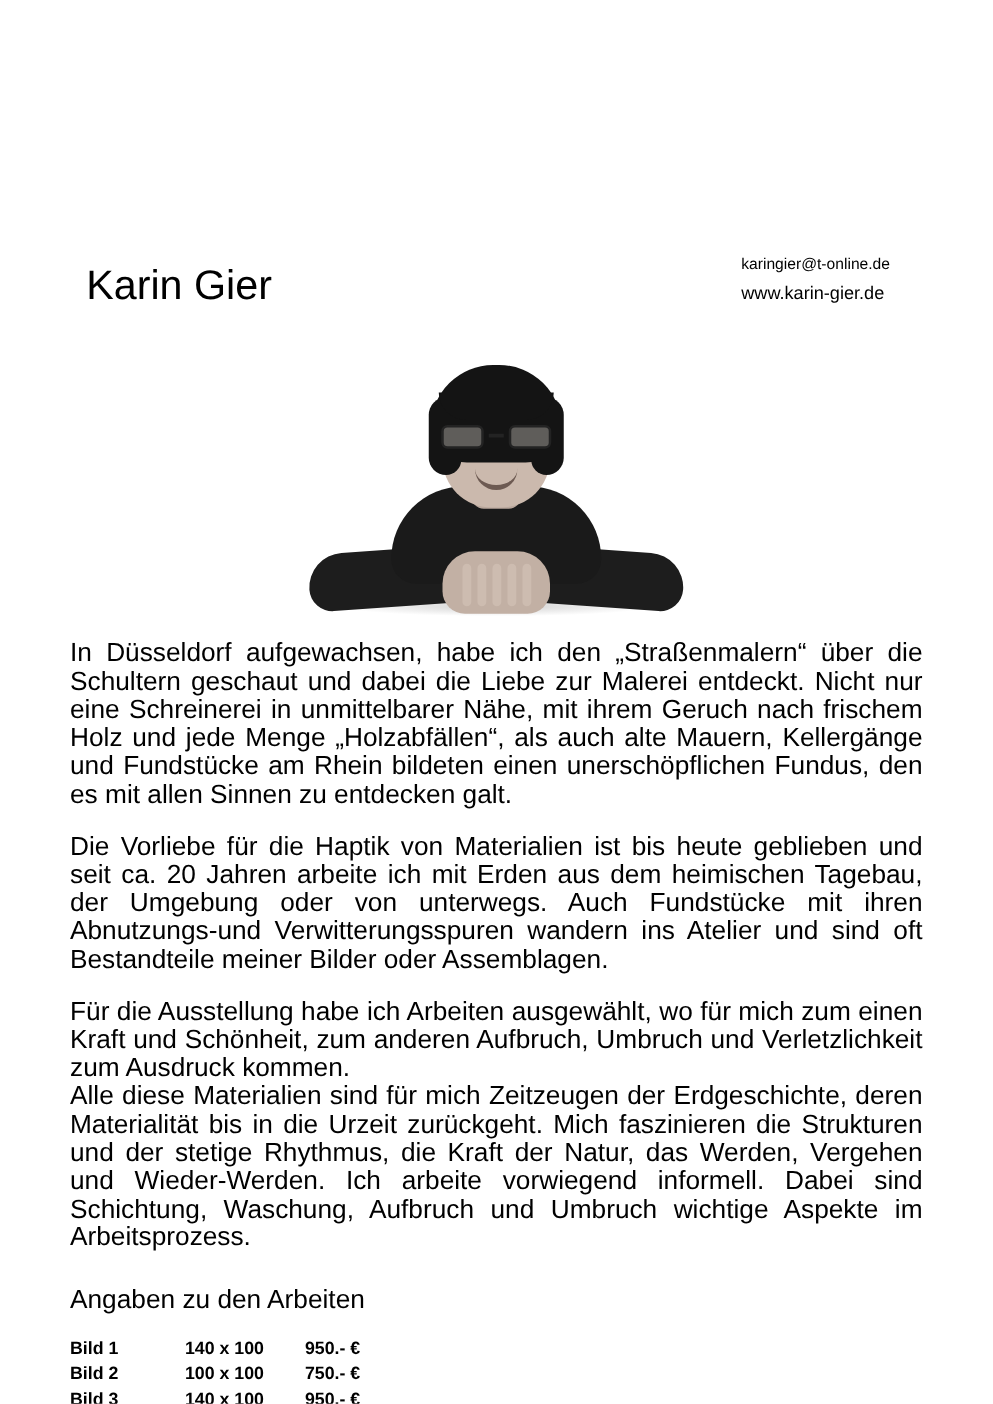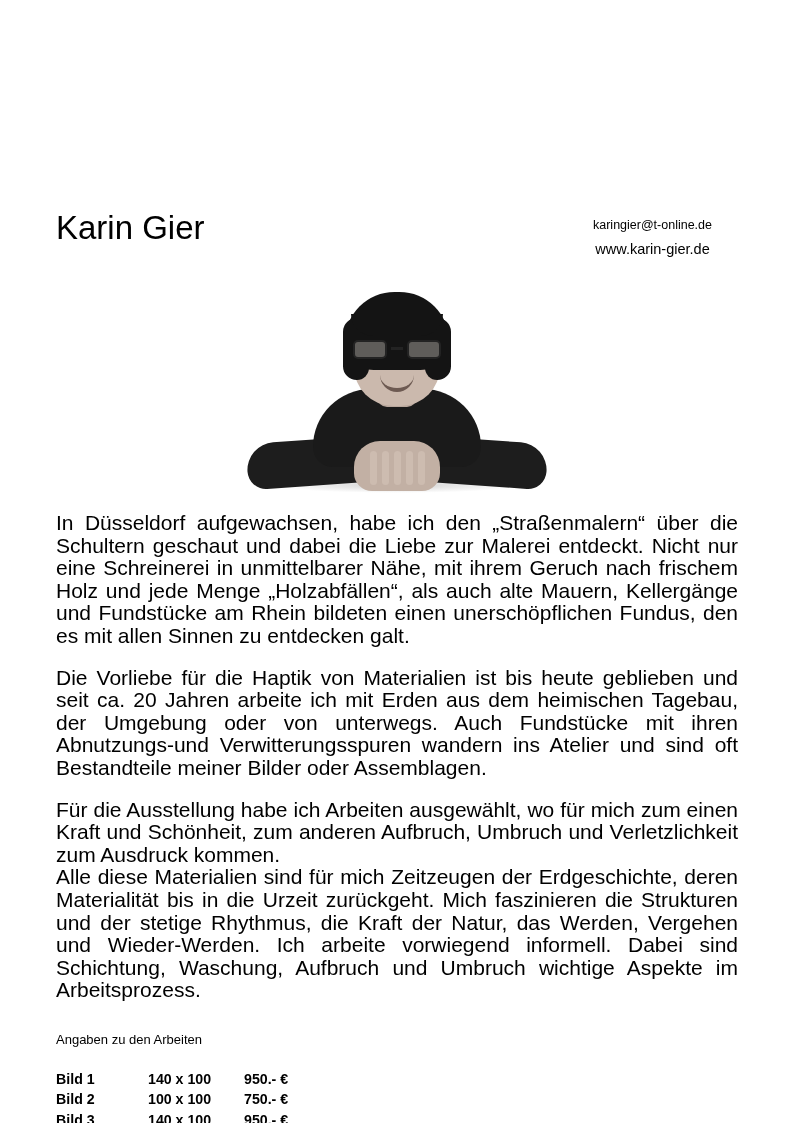--- a/index.html
+++ b/index.html
@@ -24,33 +24,33 @@
   
   .header {
     position: absolute;
     left: 56px;
     top: 186px;
     right: 56px;
     height: 70px;
   }
   .artist-name {
     position: absolute;
-    left: 0;
+    left: 13px;
     top: 0;
     font-size: 33px;
     line-height: 40px;
     font-weight: normal;
     letter-spacing: 0px;
     white-space: nowrap;
   }
   .contact {
     position: absolute;
     right: 26px;
-    top: 28px;
-    text-align: center;
+    top: 14px;
+    text-align: left;
     line-height: 22px;
   }
   .contact .email {
     font-size: 12.5px;
     display: block;
   }
   .contact .website {
     font-size: 14.5px;
     display: block;
     margin-top: 2px;
@@ -227,21 +227,21 @@
     font-size: 21px;
     line-height: 22.6px;
     text-align: justify;
     text-justify: inter-word;
     hyphens: none;
   }
   p.para.last { margin-bottom: 0; }
 
   .section-title {
     margin: 26px 0 18px 0;
-    font-size: 13px;
+    font-size: 21px;
     line-height: 24px;
     font-weight: normal;
   }
 
   table.works {
     border-collapse: collapse;
     font-size: 14.2px;
     line-height: 19.6px;
     margin: 0;
   }

